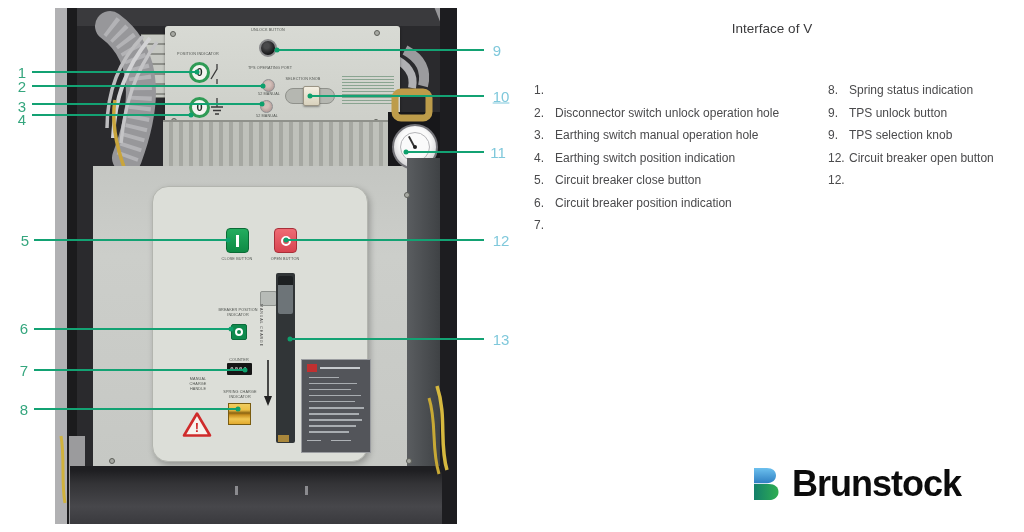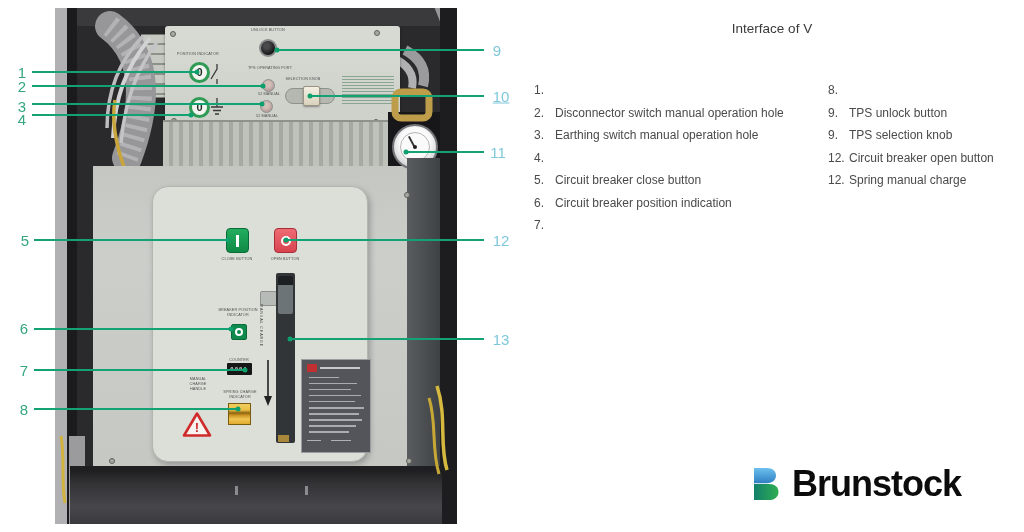--- a/index.html
+++ b/index.html
@@ -233,61 +233,62 @@
 <div class="co-num co-right" style="left:501px;top:339px;">13</div>
 
 <div id="title">Interface of V</div>
 
 <ul id="legend-col1" class="legend-col">
   <li>
       <span class="num">1.</span>
     </li>
   <li>
       <span class="num">2.</span>
-      <span class="lbl">Disconnector switch manual operation hole</span>
+      <span class="lbl">Disconnector switch unlock operation hole</span>
     </li>
   <li>
       <span class="num">3.</span>
       <span class="lbl">Earthing switch manual operation hole</span>
     </li>
   <li>
       <span class="num">4.</span>
+      <span class="lbl">Earthing switch position indication</span>
     </li>
   <li>
       <span class="num">5.</span>
       <span class="lbl">Circuit breaker close button</span>
     </li>
   <li>
       <span class="num">6.</span>
       <span class="lbl">Circuit breaker position indication</span>
     </li>
   <li>
       <span class="num">7.</span>
     </li>
 </ul>
 
 <ul id="legend-col2" class="legend-col">
   <li>
       <span class="num">8.</span>
+      <span class="lbl">Spring status indication</span>
     </li>
   <li>
       <span class="num">9.</span>
       <span class="lbl">TPS unlock button</span>
     </li>
   <li>
       <span class="num">9.</span>
       <span class="lbl">TPS selection knob</span>
     </li>
   <li>
       <span class="num">12.</span>
       <span class="lbl">Circuit breaker open button</span>
     </li>
   <li>
       <span class="num">12.</span>
-      <span class="lbl">Spring manual charge</span>
     </li>
 </ul>
 
 <div id="logo">
   <svg width="30" height="32" viewBox="0 0 30 32">
     <defs>
       <linearGradient id="lgBlue" x1="0" y1="0" x2="0" y2="1">
         <stop offset="0" stop-color="#6cc0ee"></stop>
           <stop offset="1" stop-color="#2f7fc2"></stop>
       </linearGradient>

